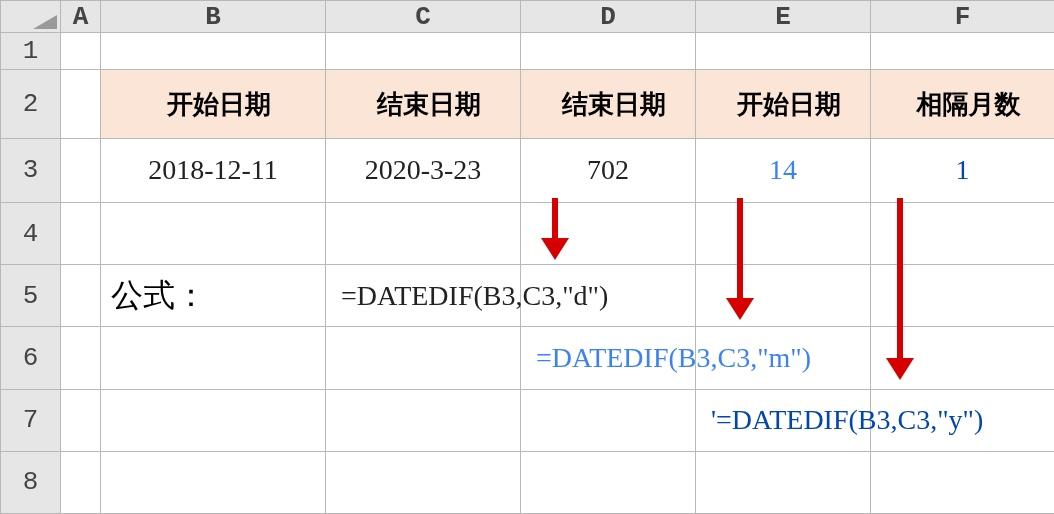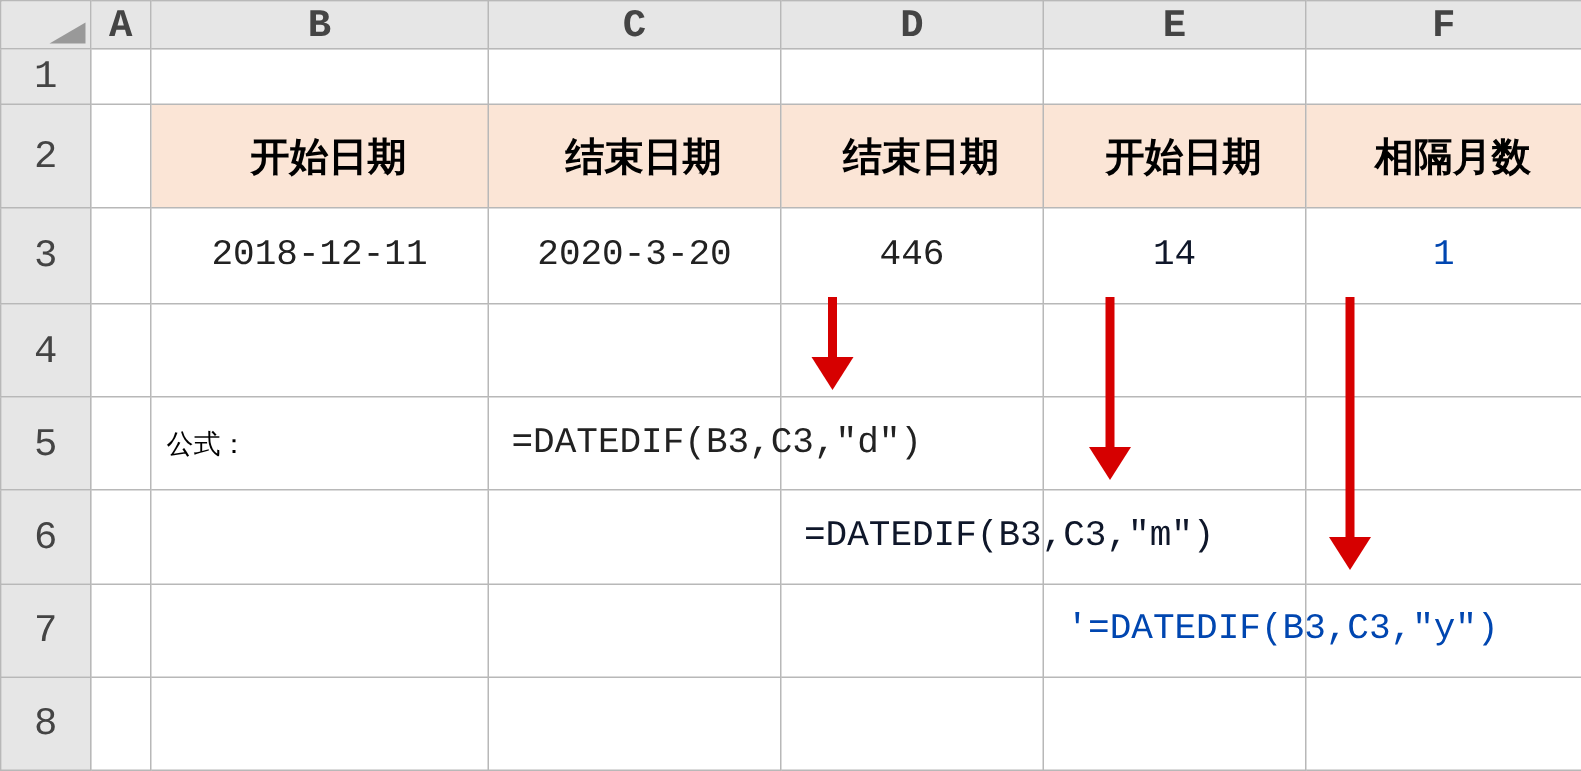--- a/index.html
+++ b/index.html
@@ -65,29 +65,29 @@
     }
     .title-cell {
       background: #fbe5d6;
       font-family: "Microsoft YaHei","SimHei","黑体",sans-serif;
       font-size: 26px;
       font-weight: bold;
       color: #000;
       padding-left: 12px;
     }
     .data-cell {
-      font-family: Liberation Mono, monospace;
-      font-size: 24px;
+      font-family: Liberation Serif, serif;
+      font-size: 28px;
       color: #222;
     }
-    .red { color: #0f172a; }
+    .red { color: #3b82f6; }
     .blue { color: #0046b0; }
     .formula-label{
       font-family: "SimSun","宋体",serif;
-      font-size: 18px;
+      font-size: 32px;
       text-align: left;
       padding-left: 10px;
     }
     .overflow-text{
       position: relative;
       white-space: nowrap;
     }
     .overflow-text span{
       position: absolute;
       left: 15px;
@@ -154,22 +154,22 @@
     <td class="title-cell">开始日期</td>
     <td class="title-cell">结束日期</td>
     <td class="title-cell">结束日期</td>
     <td class="title-cell">开始日期</td>
     <td class="title-cell">相隔月数</td>
   </tr>
   <tr style="height:62px">
     <td class="rowhdr">3</td>
     <td></td>
     <td class="data-cell">2018-12-11</td>
-    <td class="data-cell">2020-3-20</td>
-    <td class="data-cell">446</td>
+    <td class="data-cell">2020-3-23</td>
+    <td class="data-cell">702</td>
     <td class="data-cell red">14</td>
     <td class="data-cell blue">1</td>
   </tr>
   <tr style="height:60px">
     <td class="rowhdr">4</td>
     <td></td>
     <td></td>
     <td></td>
     <td></td>
     <td></td>

